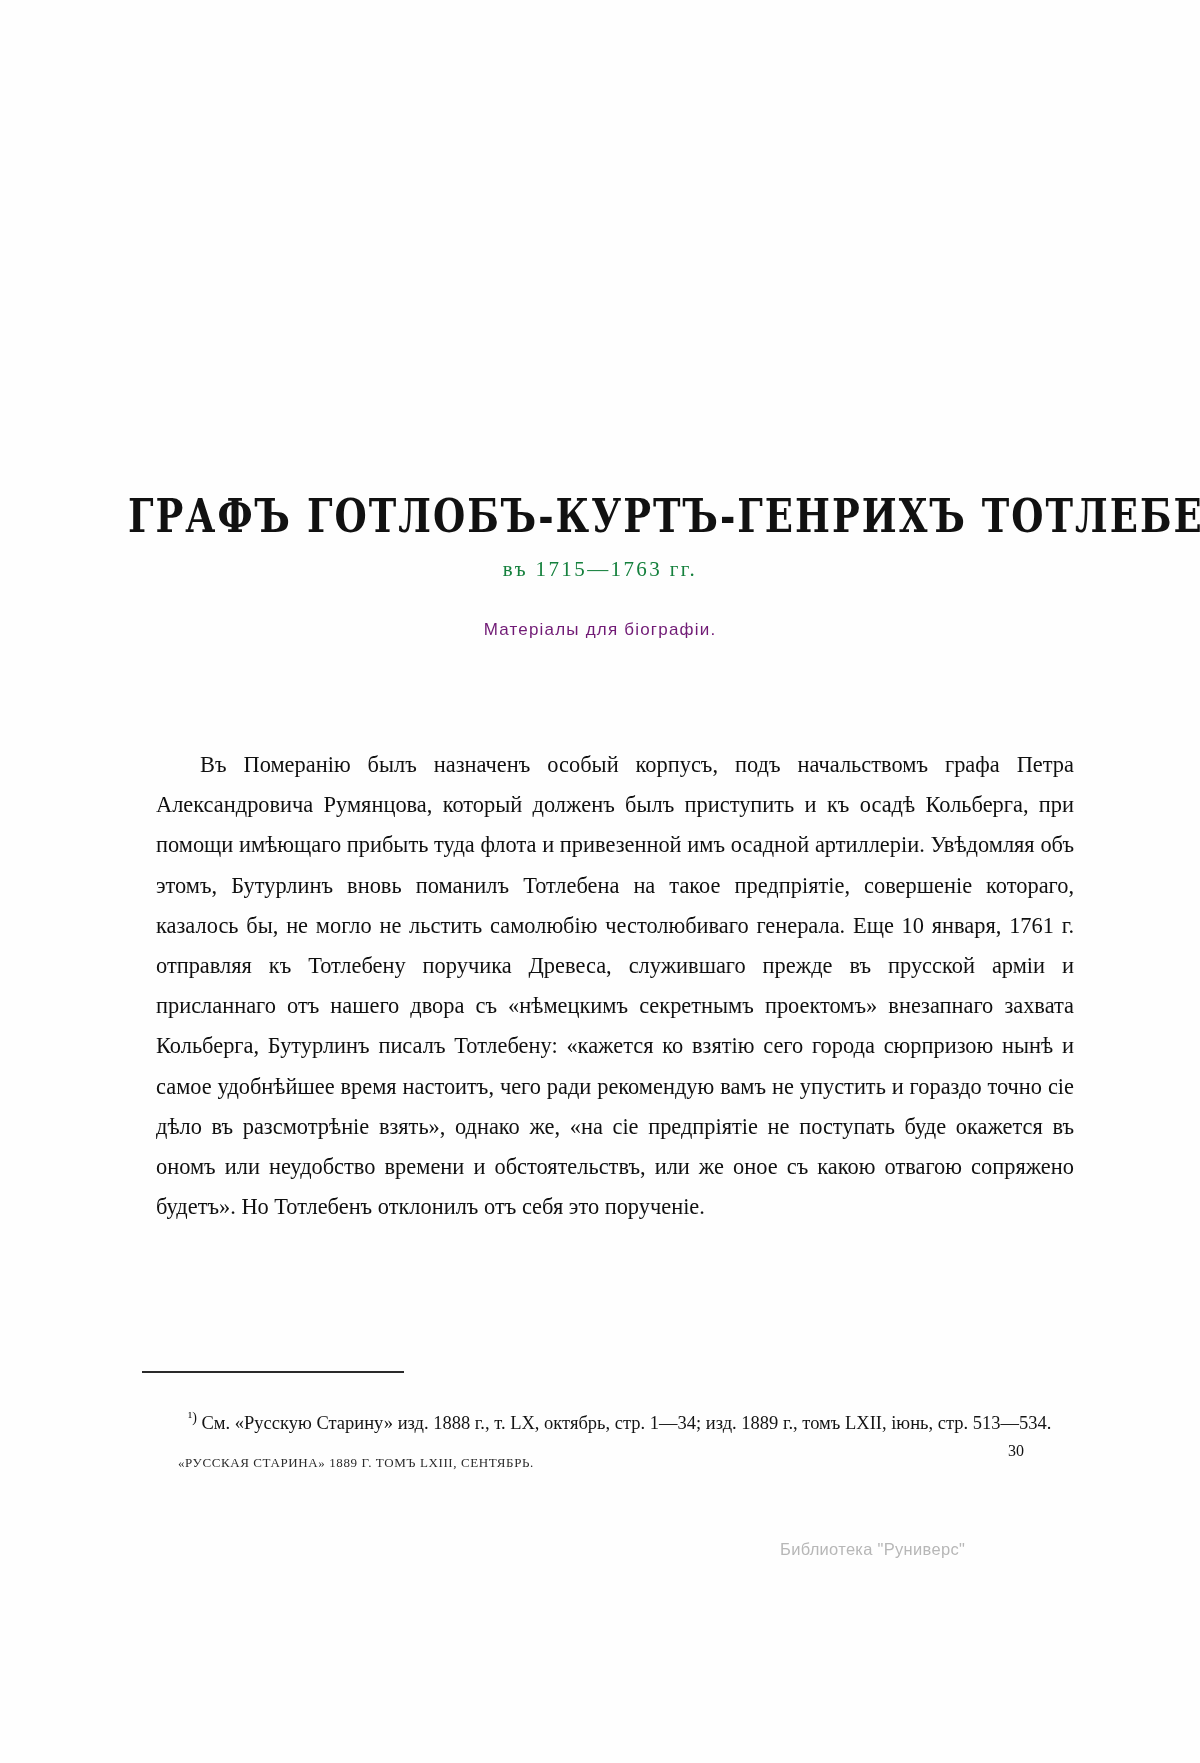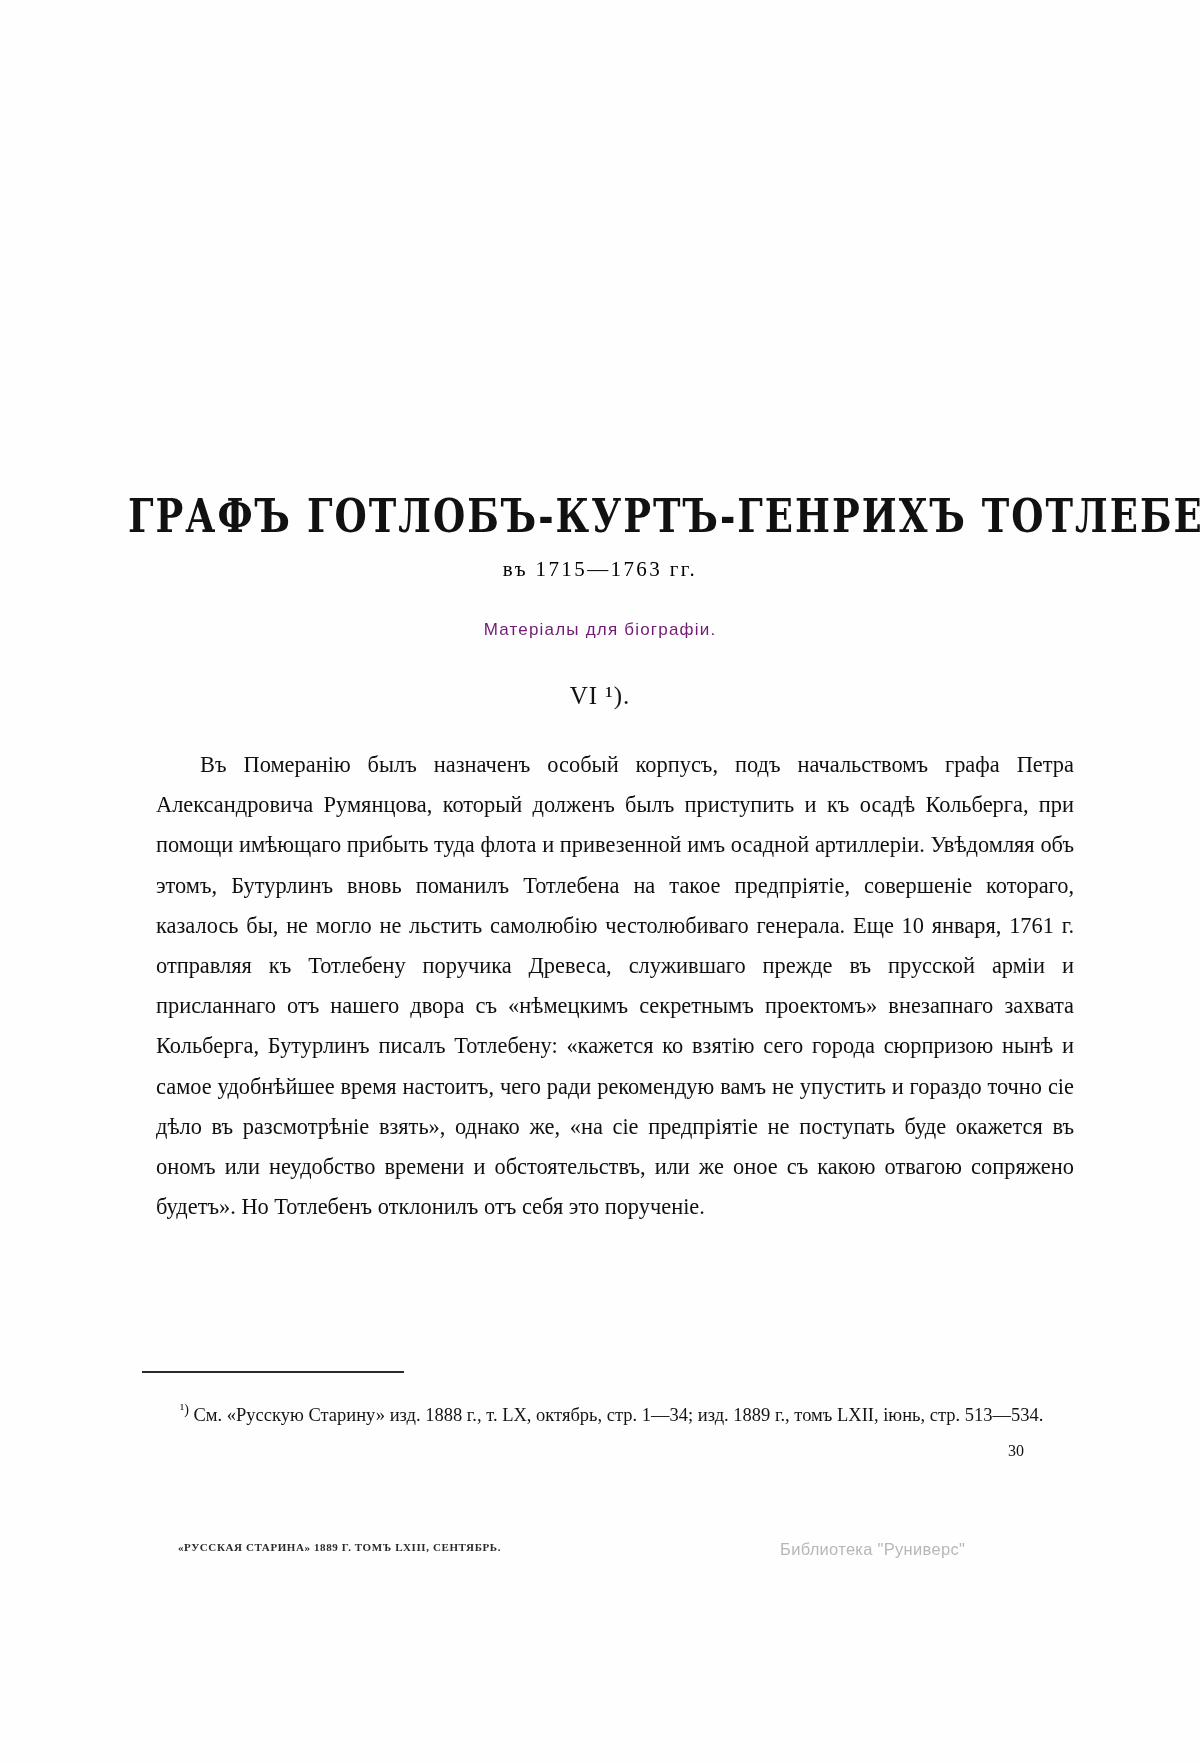--- a/index.html
+++ b/index.html
@@ -48,21 +48,21 @@
 
   .subtitle-years {
     position: absolute;
     top: 557px;
     left: 0;
     width: 944px;
     text-align: center;
     font-family: "Liberation Serif", serif;
     font-size: 21px;
     letter-spacing: 2.4px;
-    color: #000000;
+    color: #15803d;
   }
 
   .subtitle-materials {
     position: absolute;
     top: 620px;
     left: 0;
     width: 944px;
     text-align: center;
     font-family: "Liberation Sans", sans-serif;
     font-size: 17px;
@@ -113,35 +113,34 @@
     position: absolute;
     top: 1394px;
     left: 14px;
     width: 918px;
     font-family: "Liberation Serif", serif;
     font-size: 18.5px;
     line-height: 31px;
     text-align: justify;
     color: #141414;
   }
-  .footnote p { margin: 0; }
+  .footnote p { margin: 8px; }
   .footnote .fn-first { text-indent: 38px; }
   .footnote .marker { font-size: 14px; vertical-align: super; }
 
   .running-foot {
     position: absolute;
-    top: 1541px;
+    top: 1455px;
     left: 50px;
     font-family: "Liberation Serif", serif;
-    font-size: 11px;
+    font-size: 13px;
     letter-spacing: 0.6px;
     color: #2a2a2a;
     text-transform: uppercase;
     white-space: nowrap;
-    font-weight: bold;
   }
 
   .page-number {
     position: absolute;
     top: 1442px;
     left: 880px;
     font-family: "Liberation Serif", serif;
     font-size: 16px;
     color: #111;
   }
@@ -162,21 +161,20 @@
 
 <div class="page">
   <div class="content">
 
     <h1 class="title">ГРАФЪ ГОТЛОБЪ-КУРТЪ-ГЕНРИХЪ ТОТЛЕБЕНЪ</h1>
 
     <div class="subtitle-years">въ 1715—1763 гг.</div>
 
     <div class="subtitle-materials">Матеріалы для біографіи.</div>
 
-    <div class="section-number">VI ¹).</div>
 
     <div class="body-text">
       <p>Въ Померанію былъ назначенъ особый корпусъ, подъ начальствомъ графа Петра Александровича Румянцова, который долженъ былъ приступить и къ осадѣ Кольберга, при помощи имѣющаго прибыть туда флота и привезенной имъ осадной артиллеріи. Увѣдомляя объ этомъ, Бутурлинъ вновь поманилъ Тотлебена на такое предпріятіе, совершеніе котораго, казалось бы, не могло не льстить самолюбію честолюбиваго генерала. Еще 10 января, 1761 г. отправляя къ Тотлебену поручика Древеса, служившаго прежде въ прусской арміи и присланнаго отъ нашего двора съ «нѣмецкимъ секретнымъ проектомъ» внезапнаго захвата Кольберга, Бутурлинъ писалъ Тотлебену: «кажется ко взятію сего города сюрпризою нынѣ и самое удобнѣйшее время настоитъ, чего ради рекомендую вамъ не упустить и гораздо точно сіе дѣло въ разсмотрѣніе взять», однако же, «на сіе предпріятіе не поступать буде окажется въ ономъ или неудобство времени и обстоятельствъ, или же оное съ какою отвагою сопряжено будетъ». Но Тотлебенъ отклонилъ отъ себя это порученіе.</p>
     </div>
 
     <div class="footnote-rule"></div>
 
     <div class="footnote">
       <p class="fn-first">
         <span class="marker">¹)</span><span> См. «Русскую Старину» изд. 1888 г., т. LX, октябрь, стр. 1—34; изд. 1889 г., томъ LXII, іюнь, стр. 513—534.</span>

